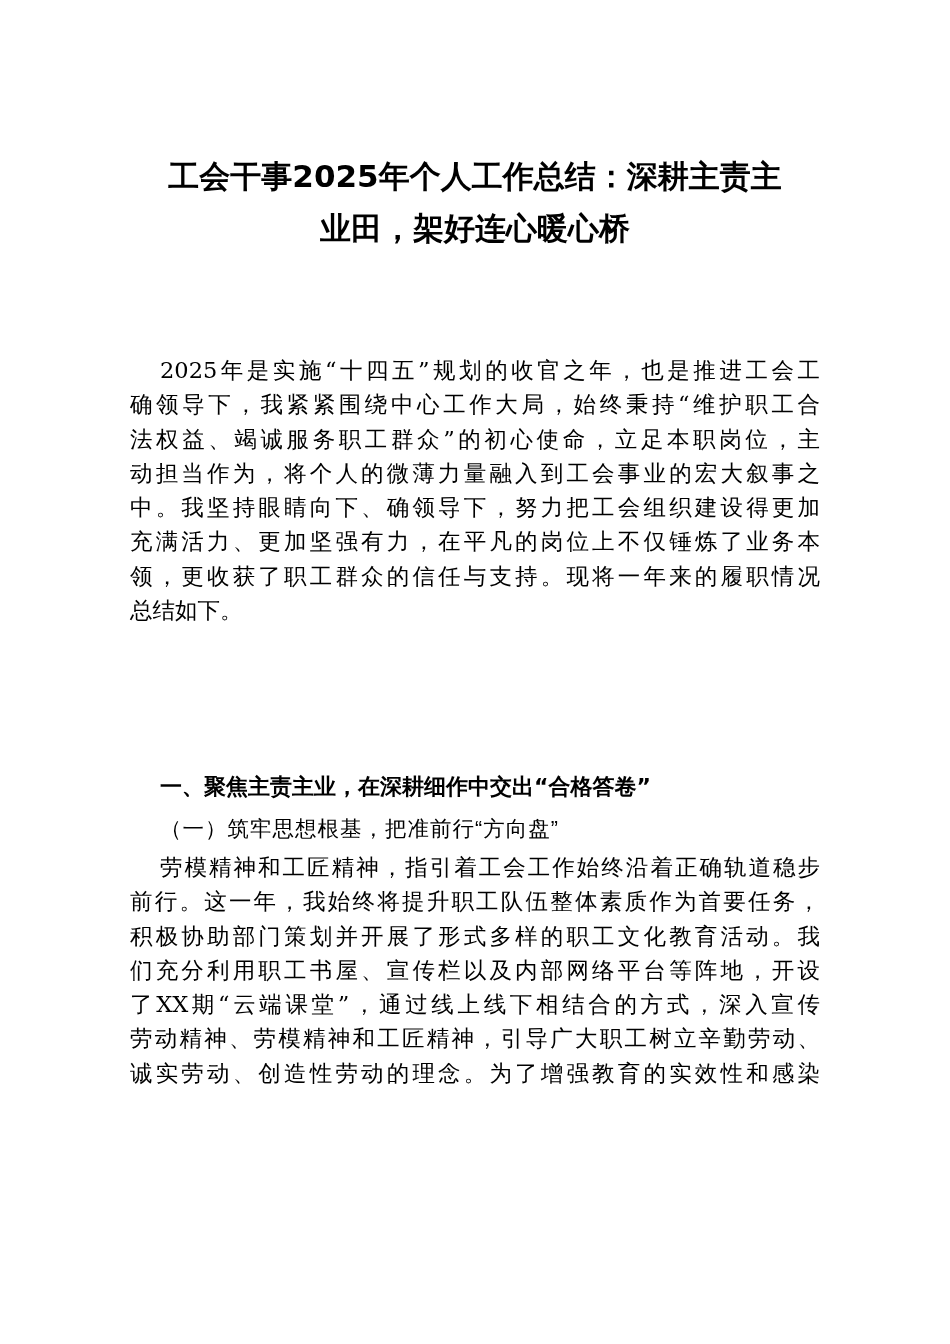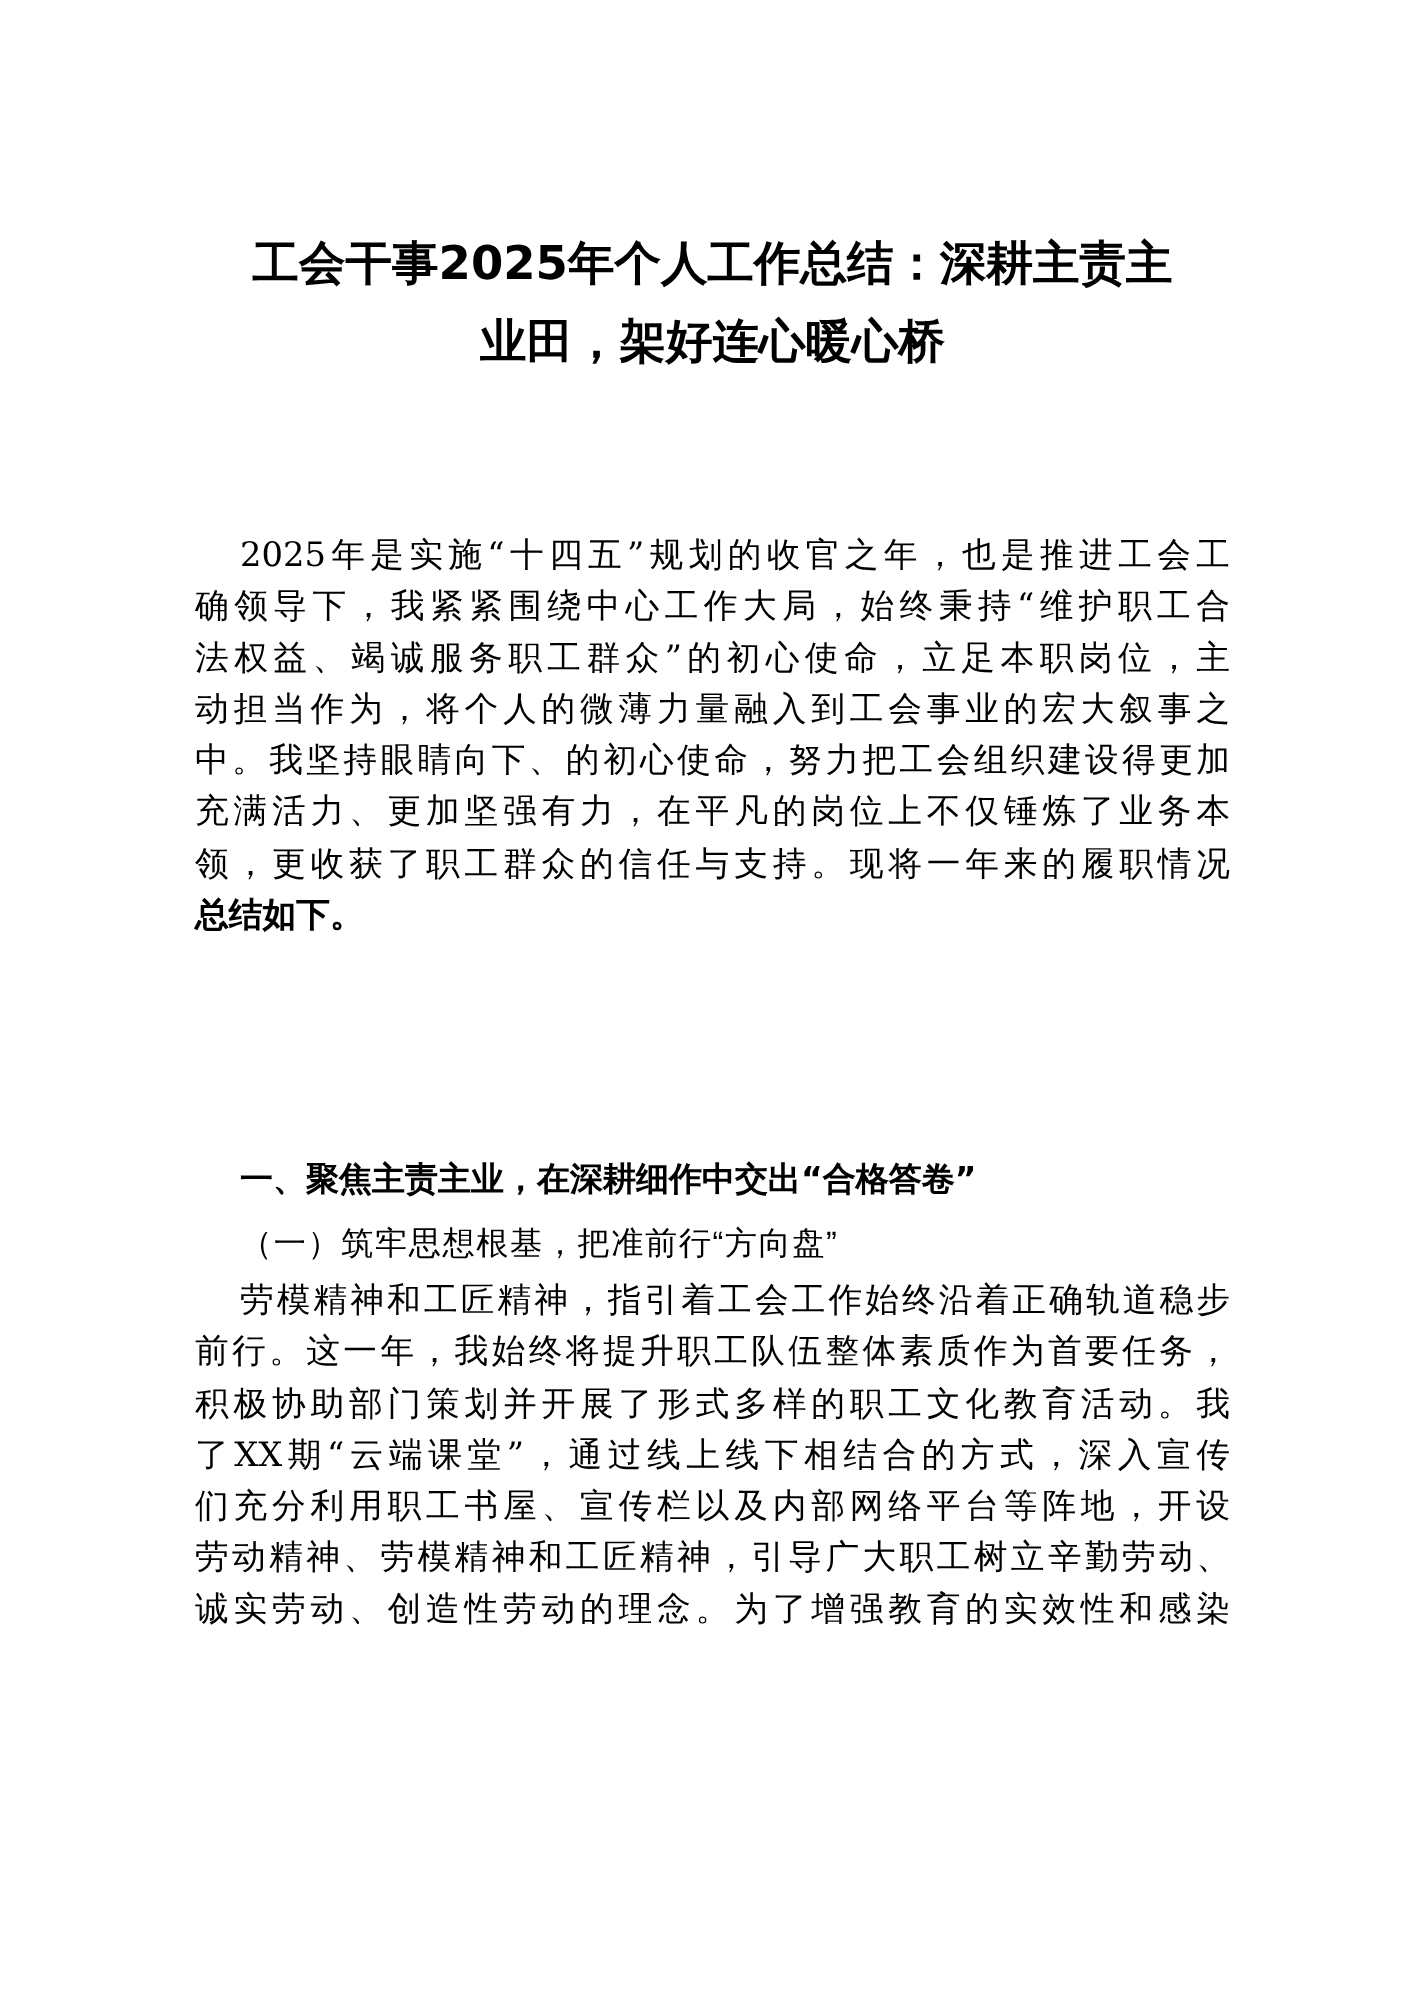--- a/index.html
+++ b/index.html
@@ -47,21 +47,20 @@
     }
     .body-text .line {
       display: block;
       white-space: nowrap;
       text-align: justify;
       text-align-last: justify;
       height: 34.3px;
     }
     .body-text .line.last {
       text-align-last: left;
-      font-weight: bold;
     }
     .body-text .line.indent {
       padding-left: 30px;
     }
     .heading-1 {
       position: absolute;
       left: 160px;
       top: 770px;
       font-family: "DejaVu Sans", "Liberation Sans", sans-serif;
       font-weight: bold;
@@ -88,33 +87,33 @@
   <div class="title">
     <span class="line">工会干事2025年个人工作总结：深耕主责主</span>
     <span class="line">业田，架好连心暖心桥</span>
   </div>
 
   <div class="body-text" style="top: 353px;">
     <span class="line indent">2025年是实施“十四五”规划的收官之年，也是推进工会工</span>
     <span class="line">确领导下，我紧紧围绕中心工作大局，始终秉持“维护职工合</span>
     <span class="line">法权益、竭诚服务职工群众”的初心使命，立足本职岗位，主</span>
     <span class="line">动担当作为，将个人的微薄力量融入到工会事业的宏大叙事之</span>
-    <span class="line">中。我坚持眼睛向下、的初心使命，努力把工会组织建设得更加</span>
+    <span class="line">中。我坚持眼睛向下、确领导下，努力把工会组织建设得更加</span>
     <span class="line">充满活力、更加坚强有力，在平凡的岗位上不仅锤炼了业务本</span>
     <span class="line">领，更收获了职工群众的信任与支持。现将一年来的履职情况</span>
     <span class="line last">总结如下。</span>
   </div>
 
   <div class="heading-1">一、聚焦主责主业，在深耕细作中交出“合格答卷”</div>
 
   <div class="heading-2">（一）筑牢思想根基，把准前行“方向盘”</div>
 
   <div class="body-text" style="top: 850px;">
     <span class="line indent">劳模精神和工匠精神，指引着工会工作始终沿着正确轨道稳步</span>
     <span class="line">前行。这一年，我始终将提升职工队伍整体素质作为首要任务，</span>
     <span class="line">积极协助部门策划并开展了形式多样的职工文化教育活动。我</span>
+    <span class="line">们充分利用职工书屋、宣传栏以及内部网络平台等阵地，开设</span>
     <span class="line">了XX期“云端课堂”，通过线上线下相结合的方式，深入宣传</span>
-    <span class="line">们充分利用职工书屋、宣传栏以及内部网络平台等阵地，开设</span>
     <span class="line">劳动精神、劳模精神和工匠精神，引导广大职工树立辛勤劳动、</span>
     <span class="line">诚实劳动、创造性劳动的理念。为了增强教育的实效性和感染</span>
   </div>
 
 </div>
 
 </body></html>

